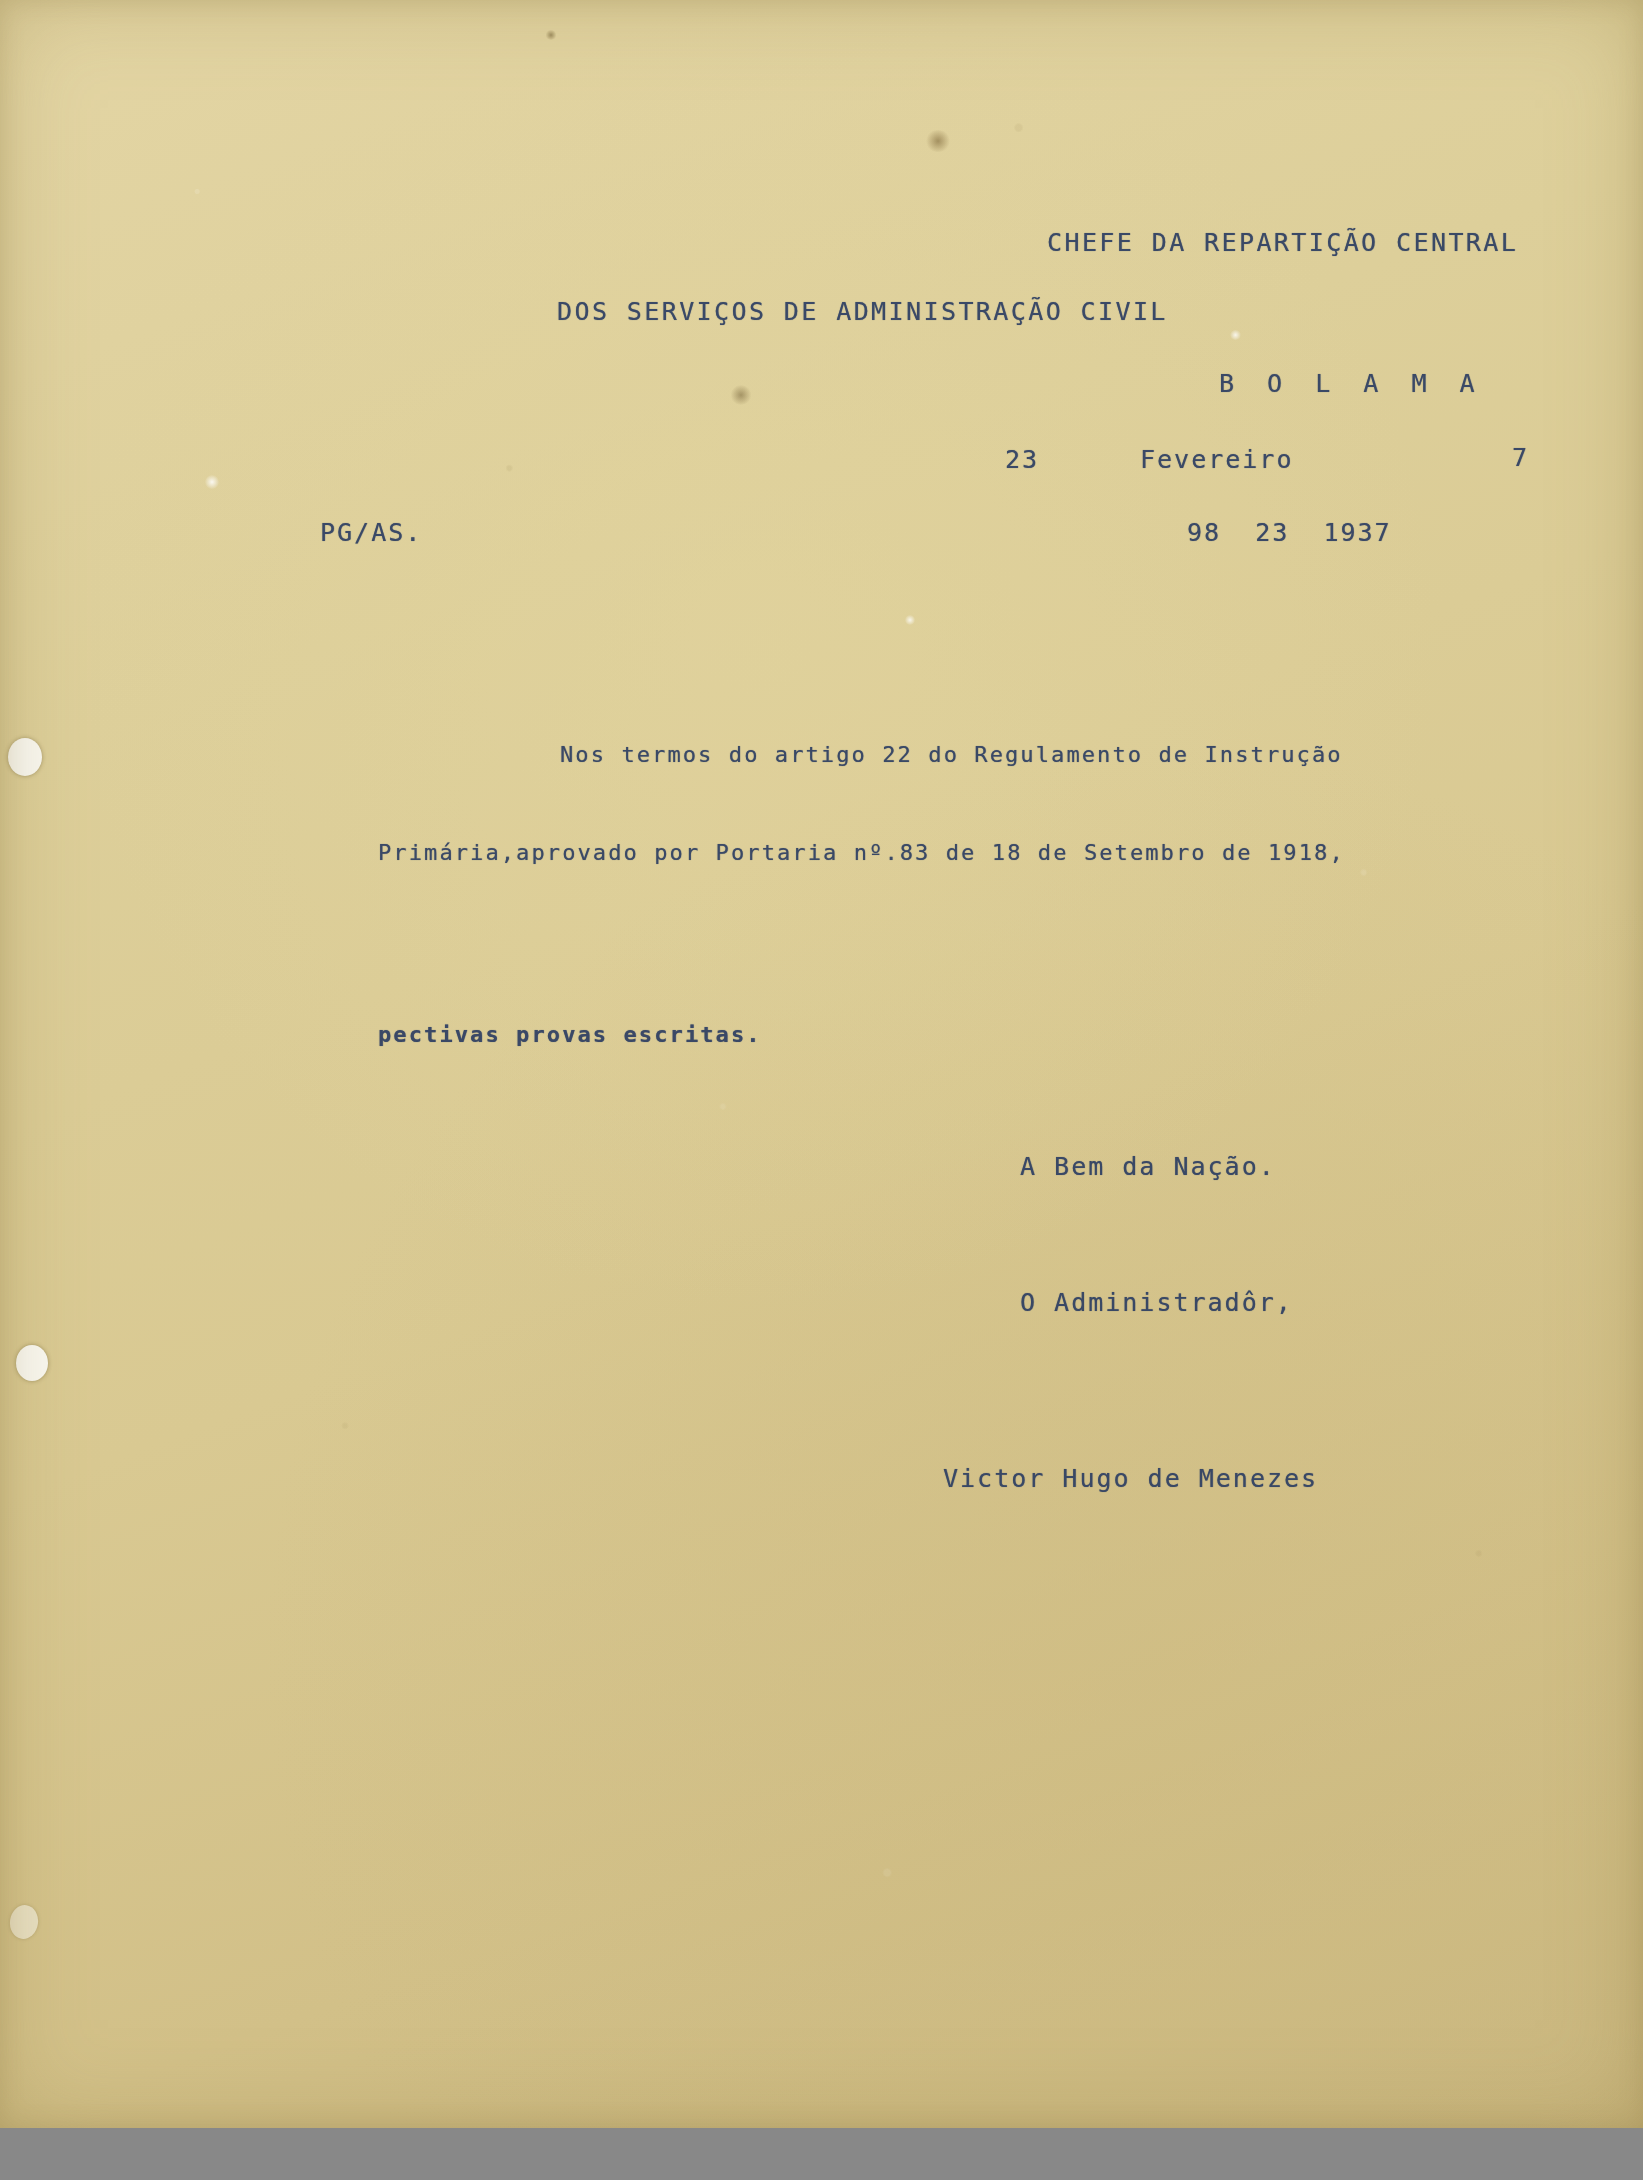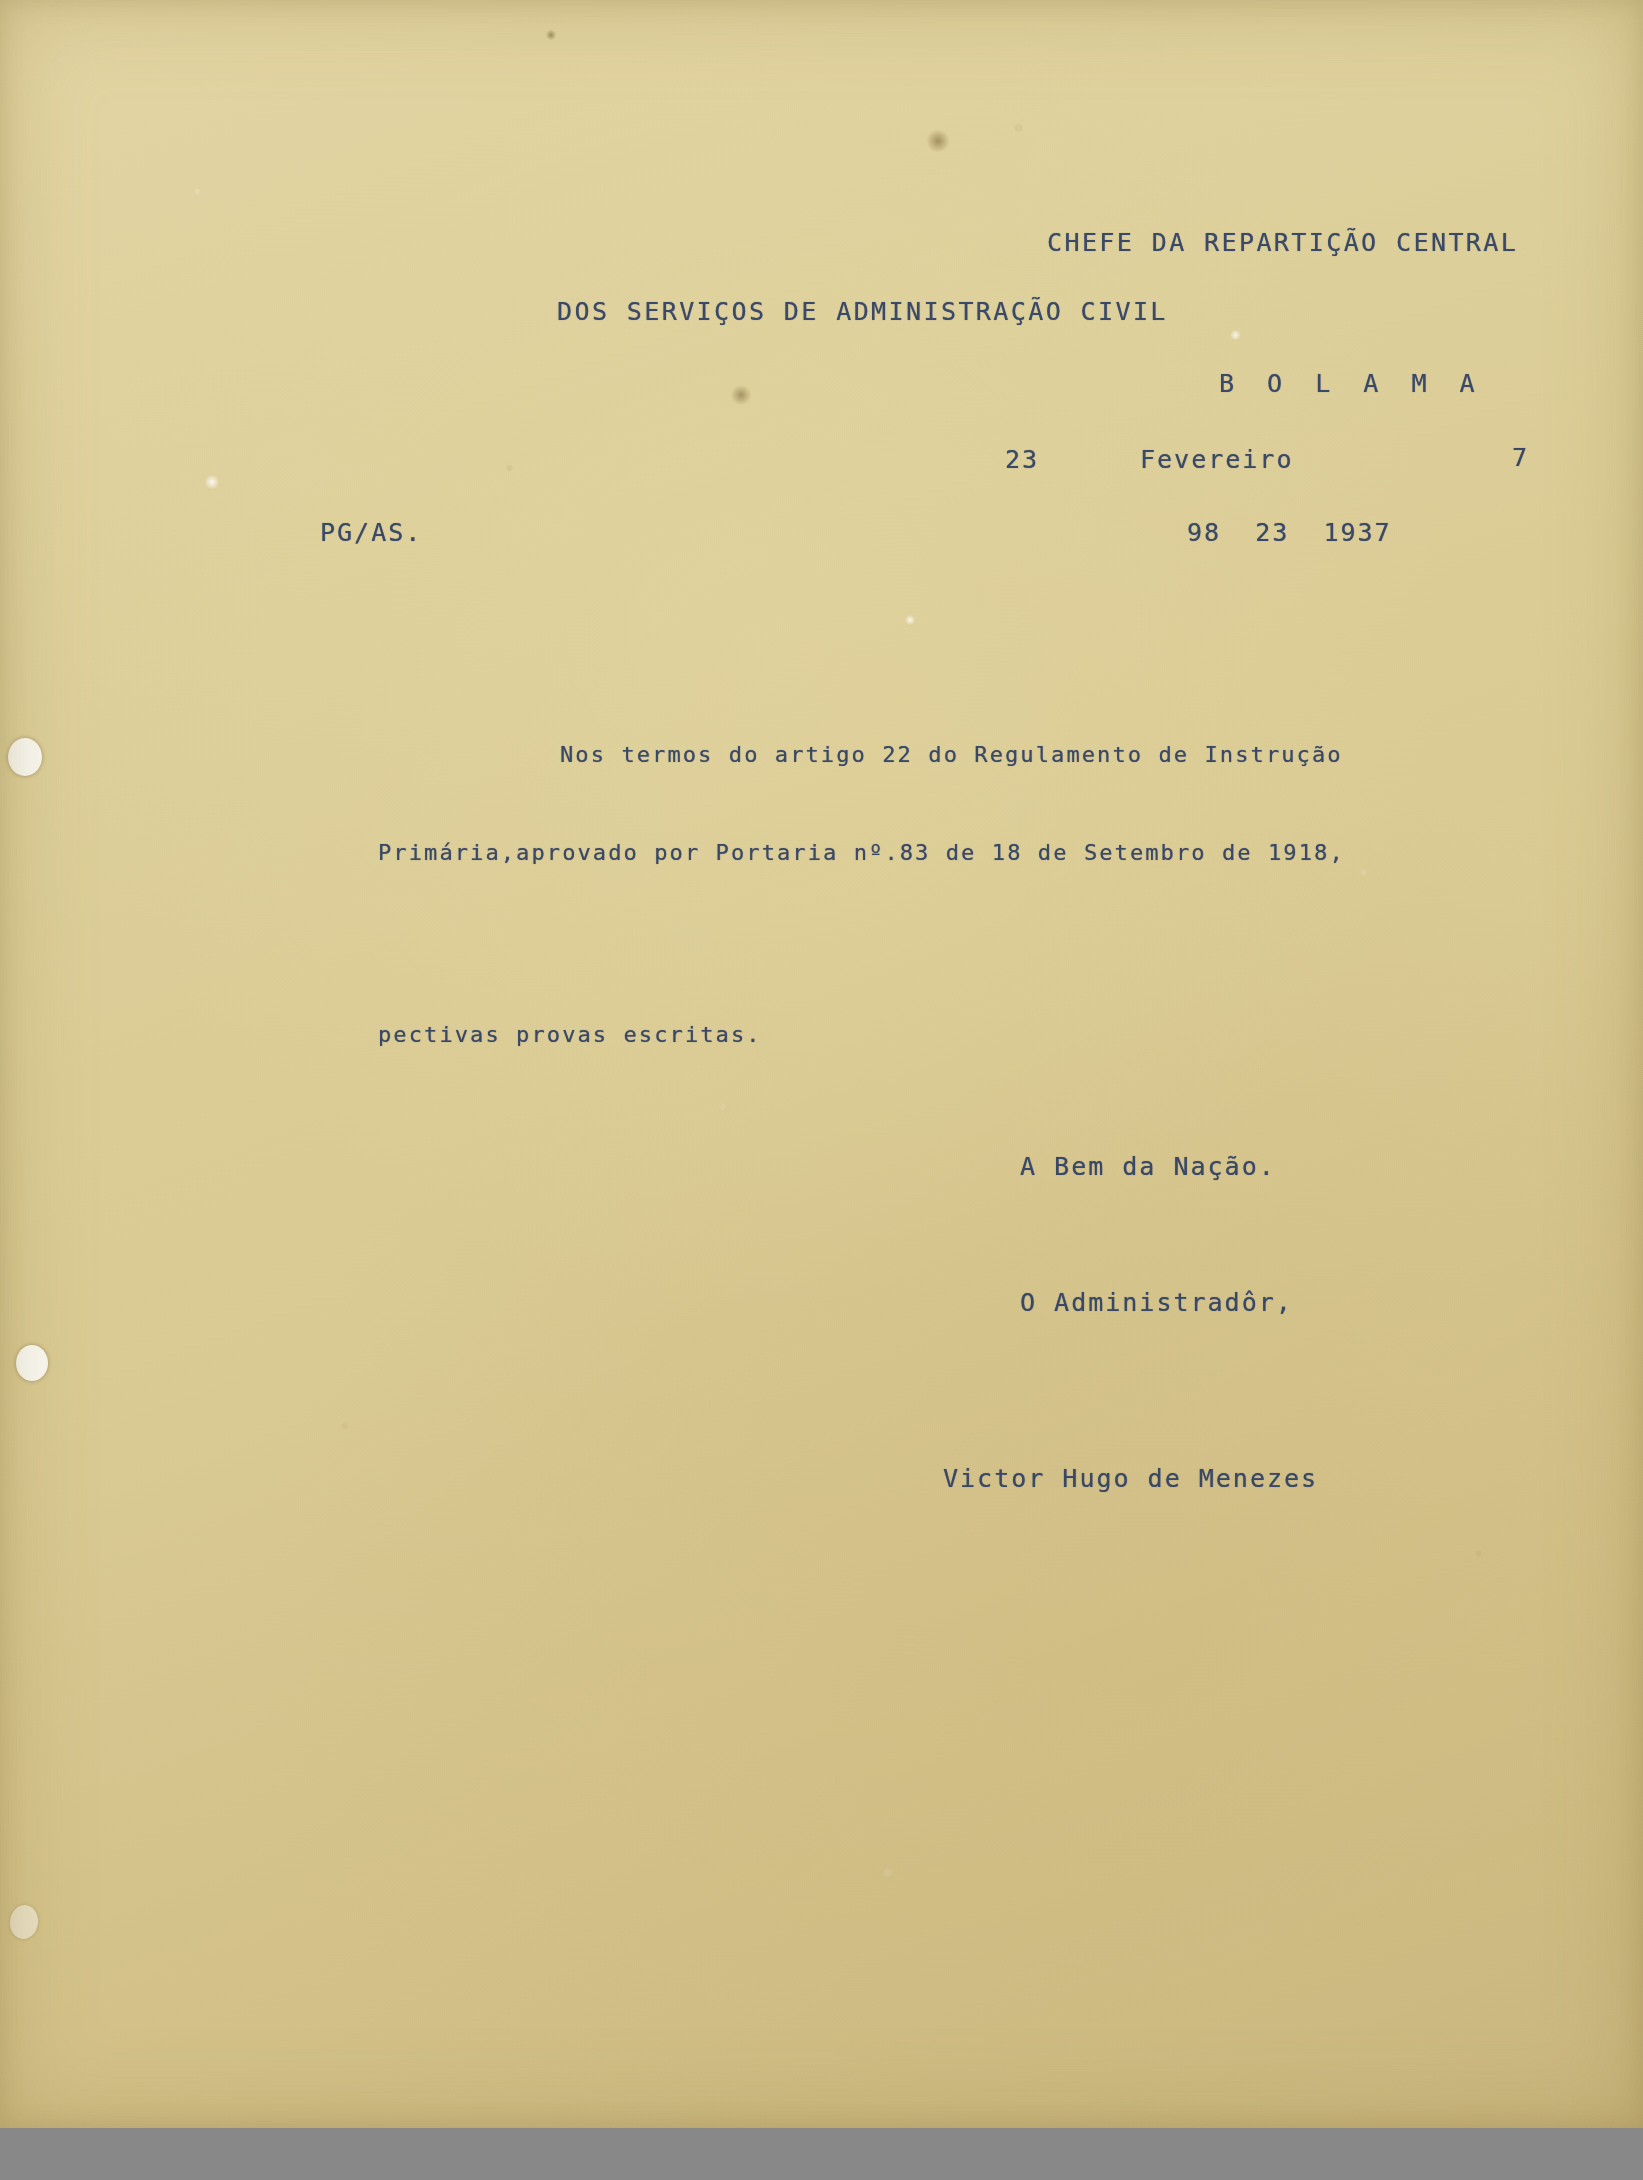--- a/index.html
+++ b/index.html
@@ -112,21 +112,21 @@
   <div class="t" style="left:1175px; top:518px;margin-left:12px;">98  23  1937</div>
 
   <div class="t" style="left:320px; top:518px;">PG/AS.</div>
 
   <div class="t body-line" style="left:560px; top:742px;">Nos termos do artigo 22 do Regulamento de Instrução</div>
 
   <div class="t body-line" style="left:378px; top:812px;margin-top:28px;">Primária,aprovado por Portaria nº.83 de 18 de Setembro de 1918,</div>
 
 
 
-  <div class="t body-line" style="left:378px; top:1022px;">pectivas provas escritas.</div>
+  <div class="t body-line" style="left:378px; top:1022px;font-weight:bold;">pectivas provas escritas.</div>
 
   <div class="t" style="left:1020px; top:1152px;">A Bem da Nação.</div>
 
   <div class="t" style="left:1020px; top:1288px;">O Administradôr,</div>
 
   <div class="t" style="left:943px; top:1464px;">Victor Hugo de Menezes</div>
 
   <div class="edge-shadow"></div>
 </div>
 

